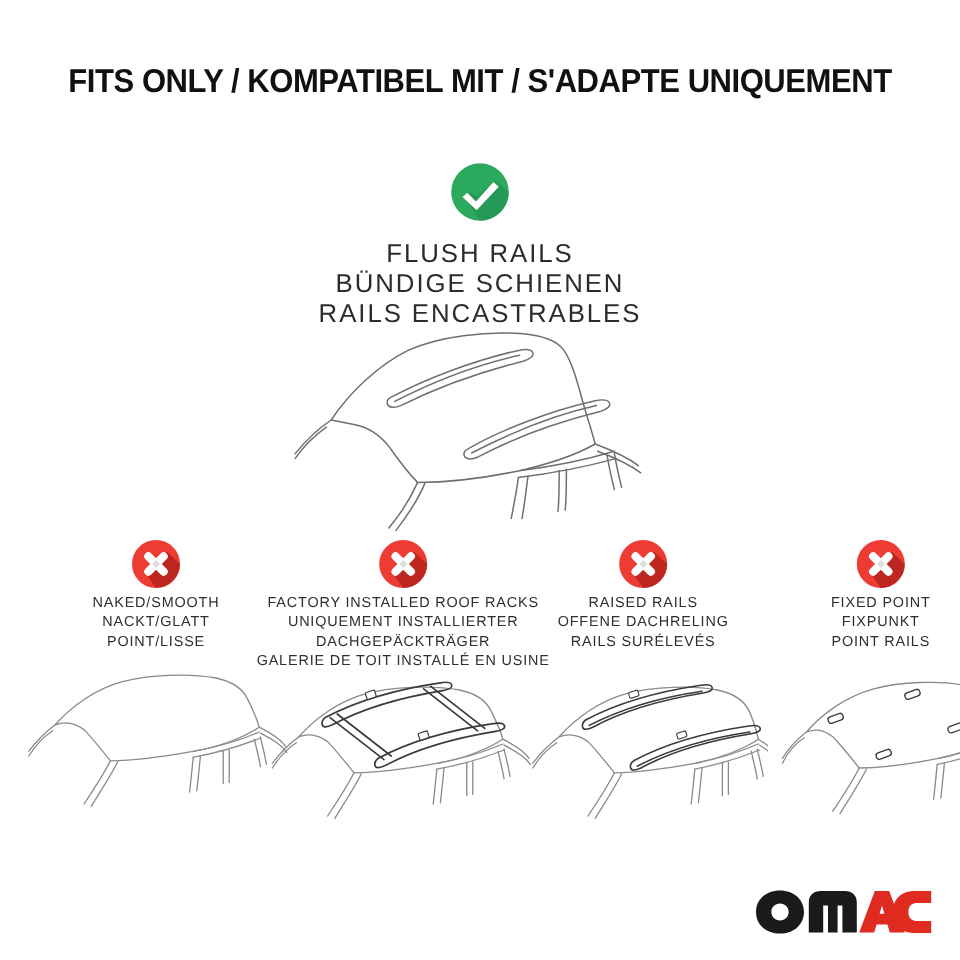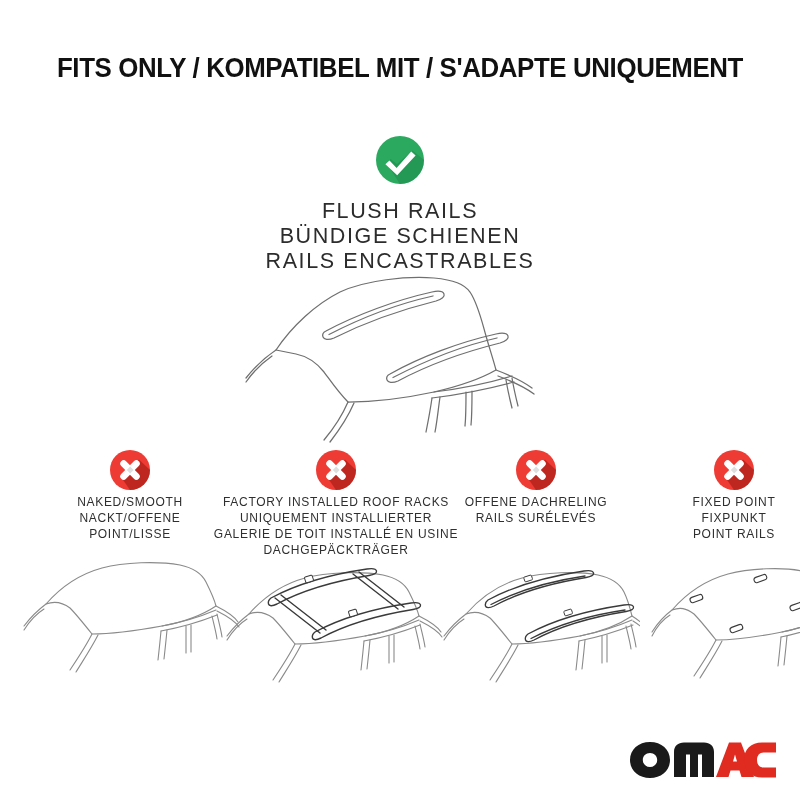--- a/index.html
+++ b/index.html
@@ -200,21 +200,21 @@
         <path d="M22 42 A20 20 0 0 0 42 22 L31 11.5 L22 20 L13 29 Z" fill="#9e1a14" opacity="0.6"></path>
         <g fill="#ffffff">
           <rect x="9.6" y="18.6" width="24.8" height="6.8" rx="3.4" transform="rotate(45 22 22)"></rect>
           <rect x="9.6" y="18.6" width="24.8" height="6.8" rx="3.4" transform="rotate(-45 22 22)"></rect>
         </g>
         <path d="M22.2 18.6 l3.4 3.4 -3.4 3.4 -3.4 -3.4 Z" fill="#dedede"></path>
       </svg>
     </div>
     <div class="cell-labels">
       <div>NAKED/SMOOTH</div>
-      <div>NACKT/OFFENE</div>
+      <div>NACKT/GLATT</div>
       <div>POINT/LISSE</div>
     </div>
     <div class="cell-art">
       <svg width="100%" height="100%" viewBox="0 0 228 130" preserveAspectRatio="xMidYMid meet" aria-hidden="true">
         <g fill="none" stroke="#8a8a8a" stroke-width="1.1" stroke-linecap="round" stroke-linejoin="round">
           <path d="M30 52 C44 36 64 22 86 16 C108 10 142 9 164 13 C178 16 186 22 190 30
                    C194 38 198 46 200 54 C188 62 168 70 146 74 C124 78 96 82 76 82
                    C68 72 60 62 54 56 C46 50 38 49 30 52 Z"></path>
           <path d="M30 52 C22 58 14 66 8 74"></path>
           <path d="M28 57 C20 62 13 70 8 78"></path>
@@ -243,22 +243,22 @@
         <g fill="#ffffff">
           <rect x="9.6" y="18.6" width="24.8" height="6.8" rx="3.4" transform="rotate(45 22 22)"></rect>
           <rect x="9.6" y="18.6" width="24.8" height="6.8" rx="3.4" transform="rotate(-45 22 22)"></rect>
         </g>
         <path d="M22.2 18.6 l3.4 3.4 -3.4 3.4 -3.4 -3.4 Z" fill="#dedede"></path>
       </svg>
     </div>
     <div class="cell-labels">
       <div>FACTORY INSTALLED ROOF RACKS</div>
       <div>UNIQUEMENT INSTALLIERTER</div>
+      <div>DACHGEPÄCKTRÄGER</div>
       <div>GALERIE DE TOIT INSTALLÉ EN USINE</div>
-      <div>DACHGEPÄCKTRÄGER</div>
     </div>
     <div class="cell-art">
       <svg width="100%" height="100%" viewBox="0 0 262 140" preserveAspectRatio="xMidYMid meet" aria-hidden="true">
         <g fill="none" stroke="#8a8a8a" stroke-width="1.1" stroke-linecap="round" stroke-linejoin="round">
 
           <path d="M44 66 C58 50 78 36 100 30 C122 24 156 23 178 27 C192 30 200 36 204 44
                    C208 52 212 60 214 68 C202 76 182 84 160 88 C138 92 110 96 90 96
                    C82 86 74 76 68 70 C60 64 52 63 44 66 Z"></path>
           <path d="M44 66 C36 72 28 80 22 88"></path>
           <path d="M42 71 C34 76 27 84 22 92"></path>
@@ -304,20 +304,21 @@
         <circle cx="22" cy="22" r="20" fill="#ee3b33"></circle>
         <path d="M22 42 A20 20 0 0 0 42 22 L31 11.5 L22 20 L13 29 Z" fill="#9e1a14" opacity="0.6"></path>
         <g fill="#ffffff">
           <rect x="9.6" y="18.6" width="24.8" height="6.8" rx="3.4" transform="rotate(45 22 22)"></rect>
           <rect x="9.6" y="18.6" width="24.8" height="6.8" rx="3.4" transform="rotate(-45 22 22)"></rect>
         </g>
         <path d="M22.2 18.6 l3.4 3.4 -3.4 3.4 -3.4 -3.4 Z" fill="#dedede"></path>
       </svg>
     </div>
     <div class="cell-labels">
+      <div>RAISED RAILS</div>
       <div>OFFENE DACHRELING</div>
       <div>RAILS SURÉLEVÉS</div>
     </div>
     <div class="cell-art">
       <svg width="100%" height="100%" viewBox="0 0 208 140" preserveAspectRatio="xMidYMid meet" aria-hidden="true">
         <g fill="none" stroke="#8a8a8a" stroke-width="1.1" stroke-linecap="round" stroke-linejoin="round">
           <path d="M34 66 C48 50 68 36 90 30 C112 24 146 23 166 27 C180 30 188 36 192 44
                    C196 52 198 60 200 68 C188 76 168 84 148 88 C126 92 100 96 80 96
                    C72 86 64 76 58 70 C50 64 42 63 34 66 Z"></path>
           <path d="M34 66 C26 72 18 80 12 88"></path>

